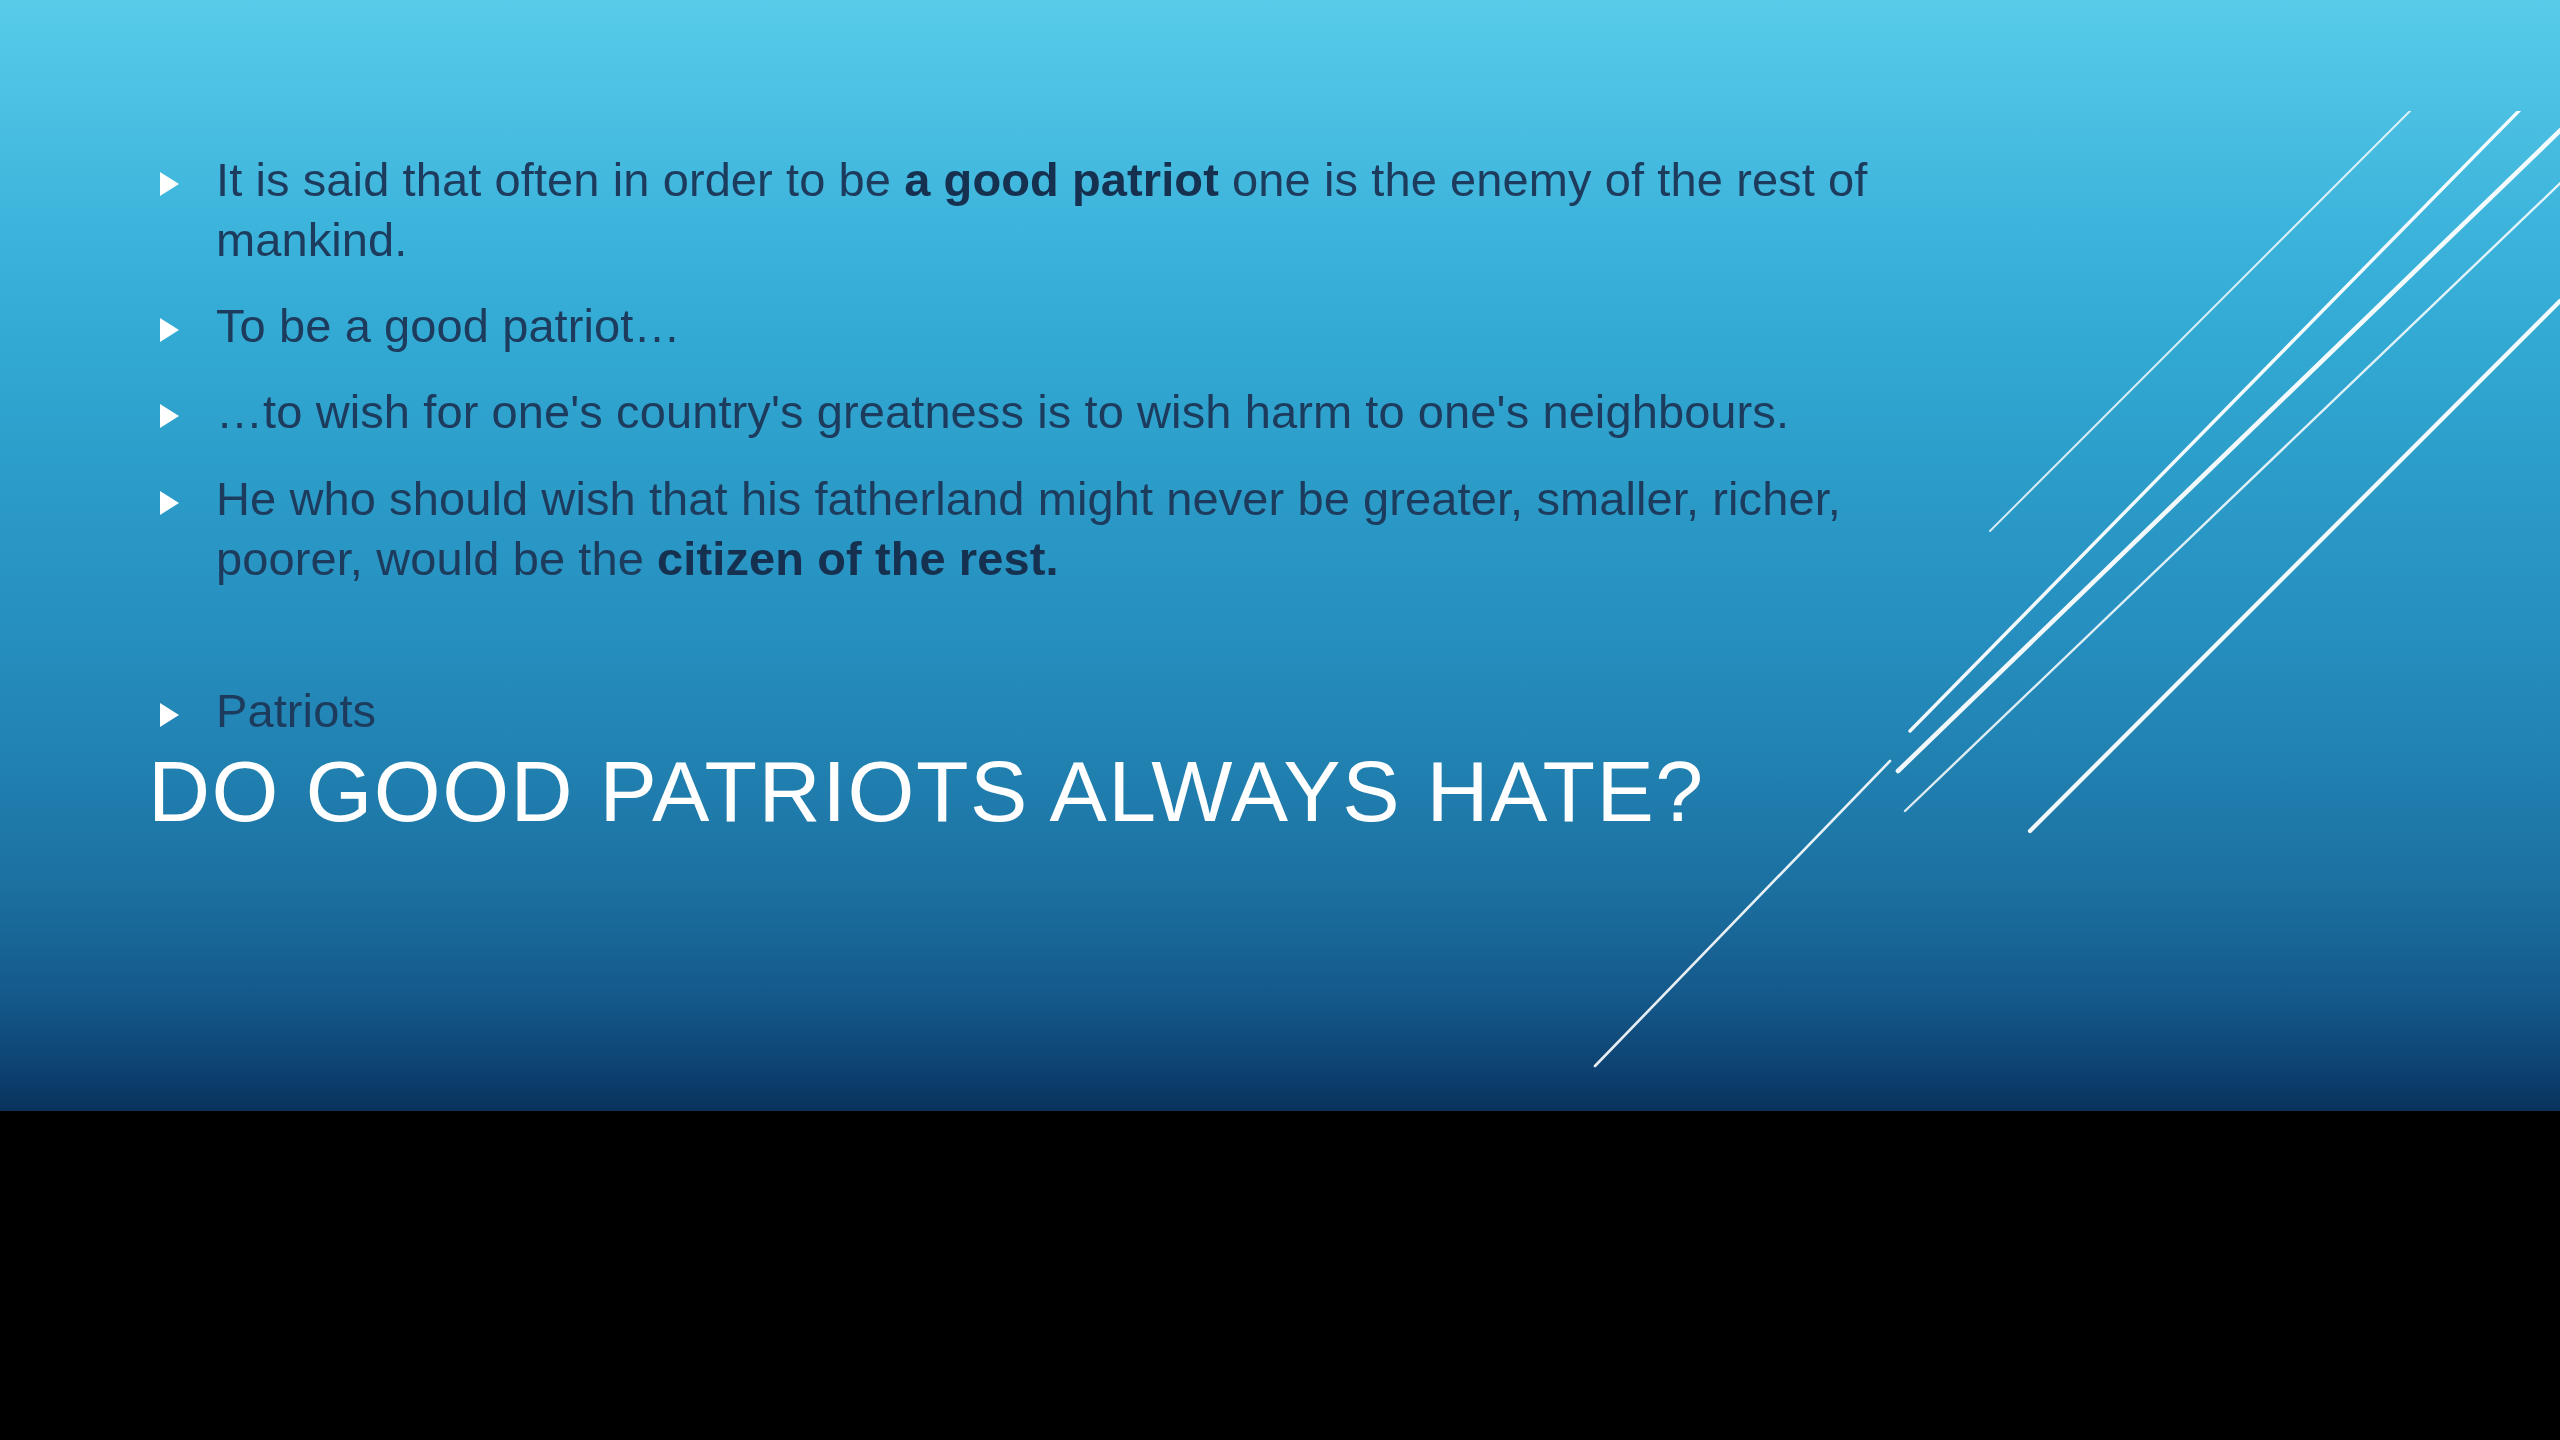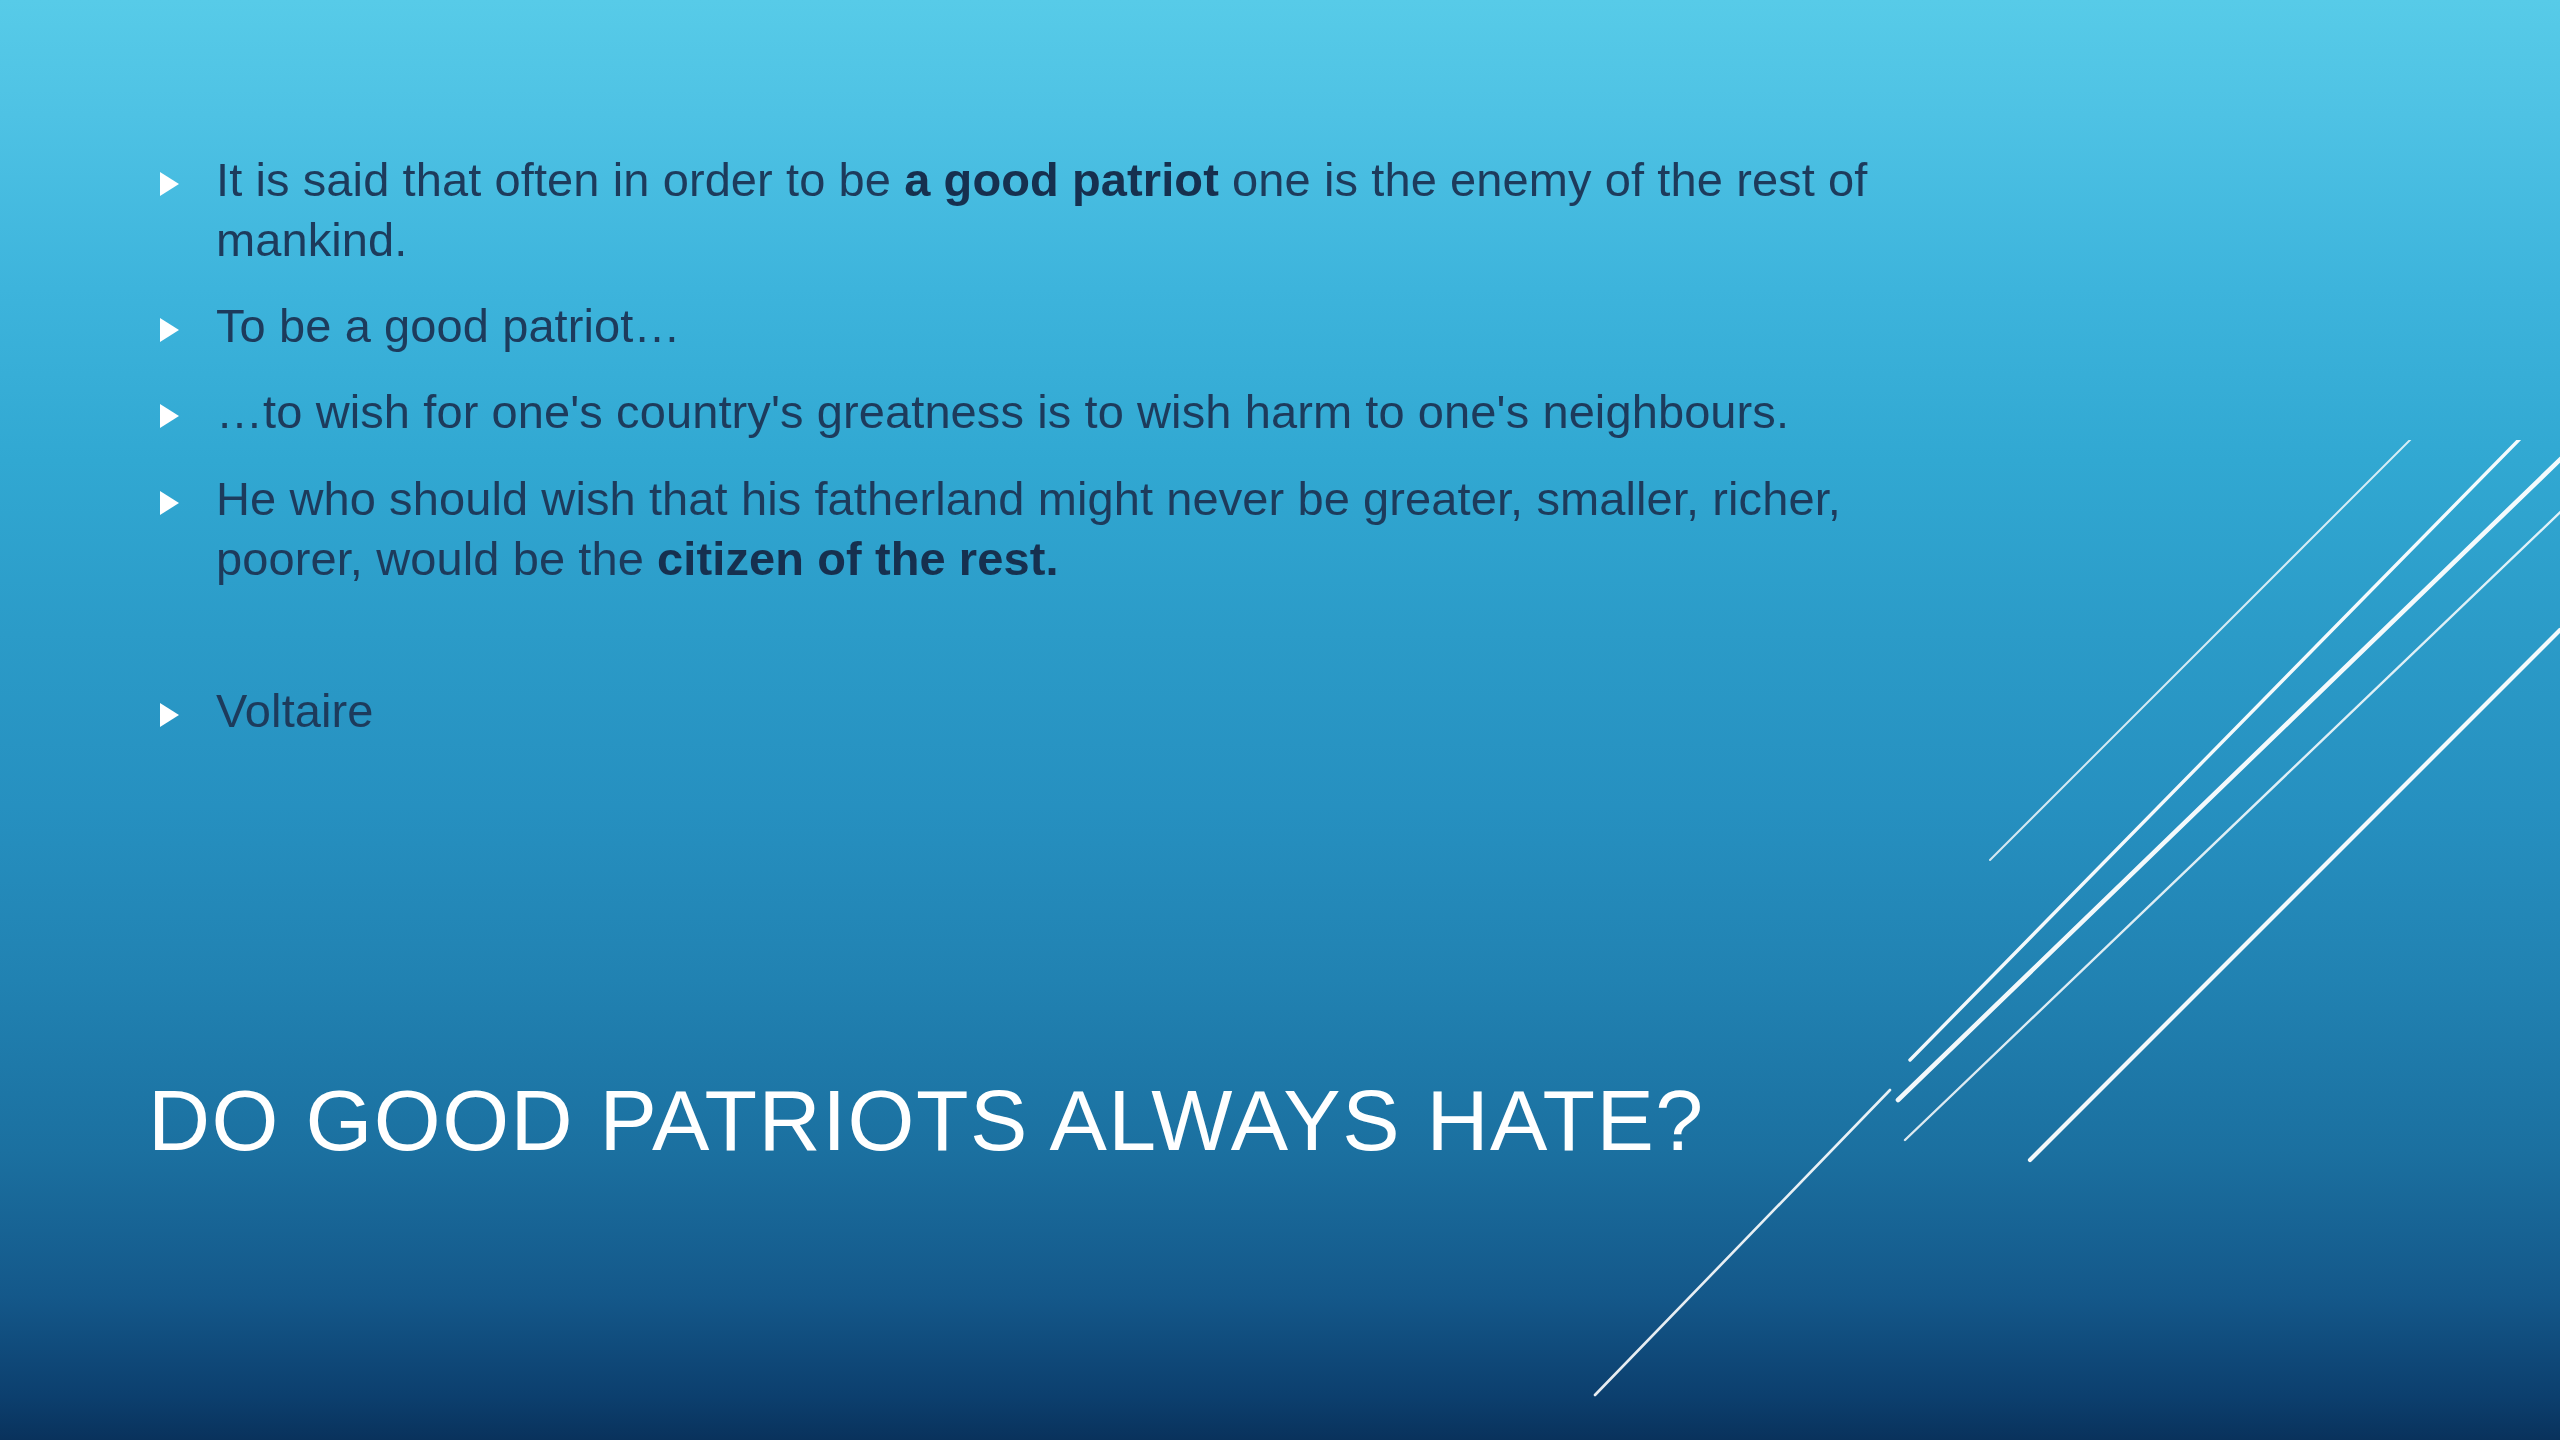--- a/index.html
+++ b/index.html
@@ -4,21 +4,21 @@
 <title>Slide</title>
 <style>
   html, body {
     margin: 0;
     padding: 0;
     background: #000;
   }
   .slide {
     position: relative;
     width: 2560px;
-    height: 1440px;
+    height: 1111px;
     overflow: hidden;
     background: linear-gradient(to bottom,
         #57cbe8 0%,
         #4ec2e4 8%,
         #3db4dc 20%,
         #31a8d2 32%,
         #2b9bc8 44%,
         #2690c0 56%,
         #2182b2 68%,
         #1b70a0 80%,
@@ -150,20 +150,20 @@
       </span>
       <span class="bullet-text">
         <span>He who should wish that his fatherland might never be greater, smaller, richer, poorer, would be the </span><b>citizen of the rest.</b>
       </span>
     </div>
 
     <div class="bullet-row spacer-before">
       <span class="bullet-marker">
         <span class="tri"></span>
       </span>
-      <span class="bullet-text">Voltaire</span>
+      <span class="bullet-text">Patriots</span>
     </div>
 
   </div>
 
   <div class="slide-title">Do Good Patriots Always Hate?</div>
 
 </div>
 
 </body></html>

